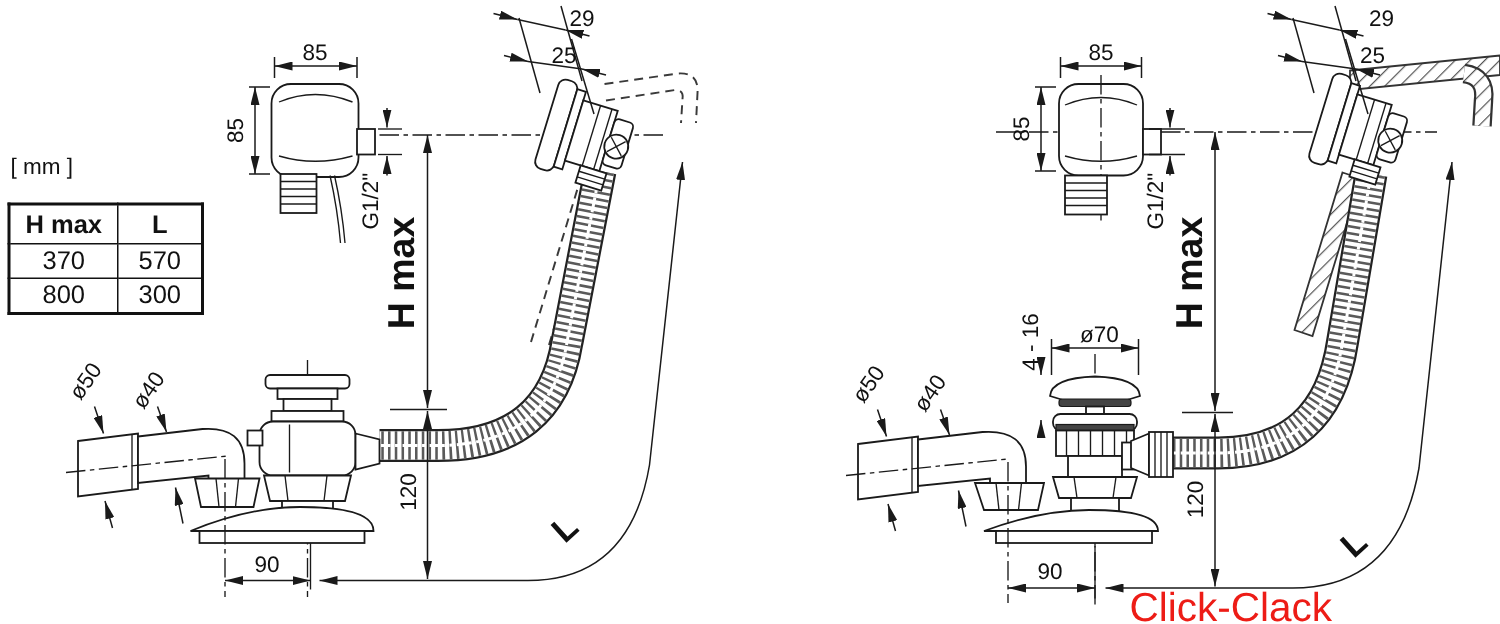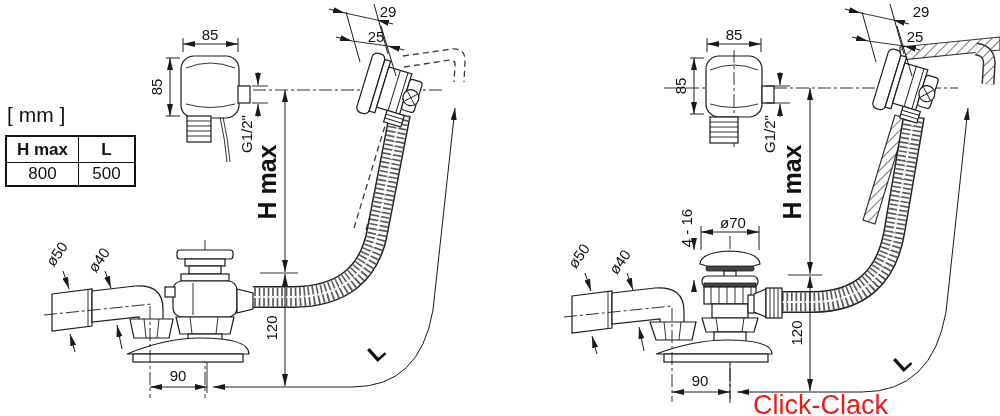--- a/index.html
+++ b/index.html
@@ -1,18 +1,18 @@
 <!DOCTYPE html>
 <html><head>
 <meta charset="utf-8">
 <style>
   html,body{margin:0;padding:0;background:#fff;}
   #stage{position:relative;width:1000px;height:416px;background:#fff;overflow:hidden;
          font-family:"Liberation Sans",sans-serif;color:#111;}
-  #units{position:absolute;left:7px;top:103px;font-size:21px;}
+  #units{position:absolute;left:7px;top:103px;font-size:15px;}
   #tblwrap{position:absolute;left:5px;top:135px;}
   table.dims{border-collapse:collapse;}
   table.dims th,table.dims td{border:1.4px solid #111;text-align:center;
       font-size:17px;padding:0;height:22px;}
   table.dims th{height:25px;font-weight:bold;}
   table.dims .c1{width:71px;} table.dims .c2{width:55px;}
   table.dims{border:2.6px solid #111;}
   svg text{font-family:"Liberation Sans",sans-serif;}
   .ol{fill:#fff;stroke:#1a1a1a;stroke-width:1.2;}
   .dk{fill:#444;stroke:#1a1a1a;stroke-width:0.8;}
@@ -39,22 +39,26 @@
   <div id="tblwrap">
     <table class="dims">
       <thead>
         <tr>
           <th class="c1">H max</th>
           <th class="c2">L</th>
         </tr>
       </thead>
       <tbody>
         <tr>
+          <td>370</td>
+          <td>570</td>
+        </tr>
+        <tr>
           <td>800</td>
-          <td>500</td>
+          <td>300</td>
         </tr>
       </tbody>
     </table>
   </div>
 
   <svg width="1000" height="416" viewBox="0 0 1000 416">
     <defs>
       <marker id="arr" viewBox="0 0 12 6" refX="12" refY="3" markerWidth="12" markerHeight="6" markerUnits="userSpaceOnUse" orient="auto-start-reverse">
         <path d="M0,0 L12,3 L0,6 Z" fill="#1a1a1a"></path>
       </marker>

